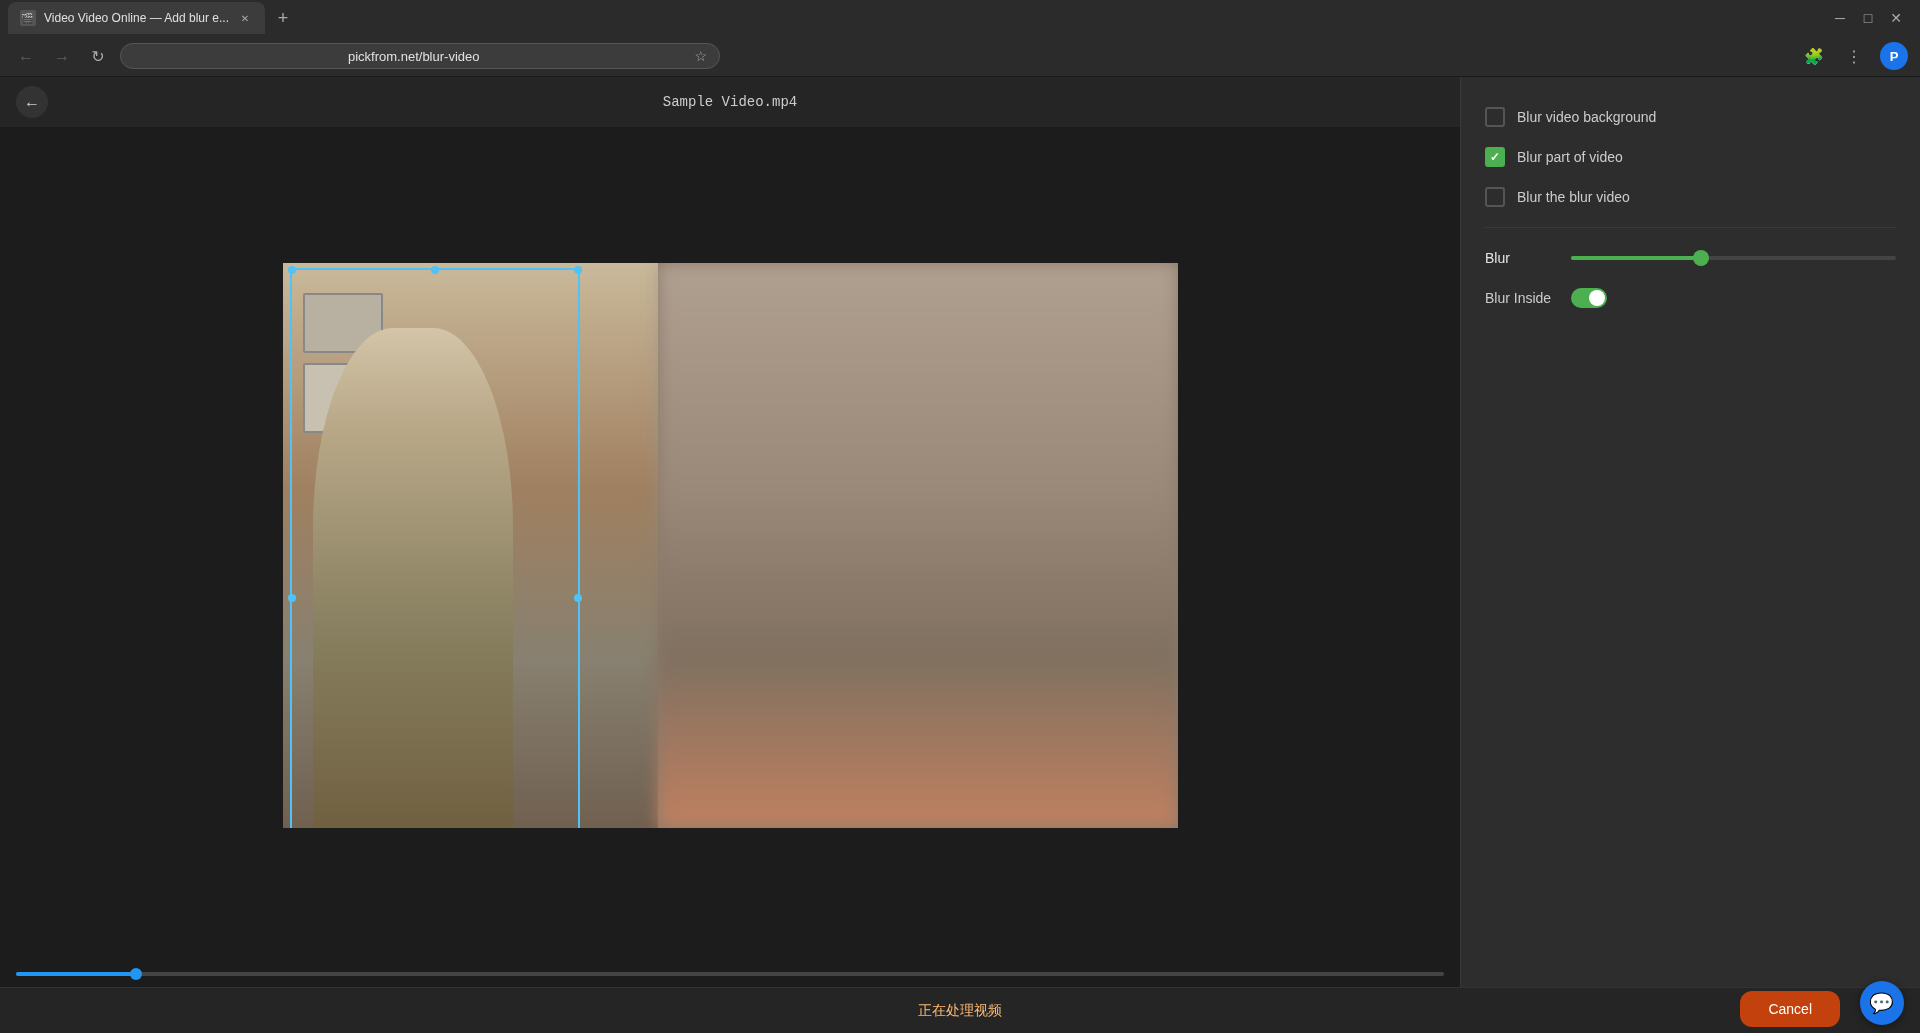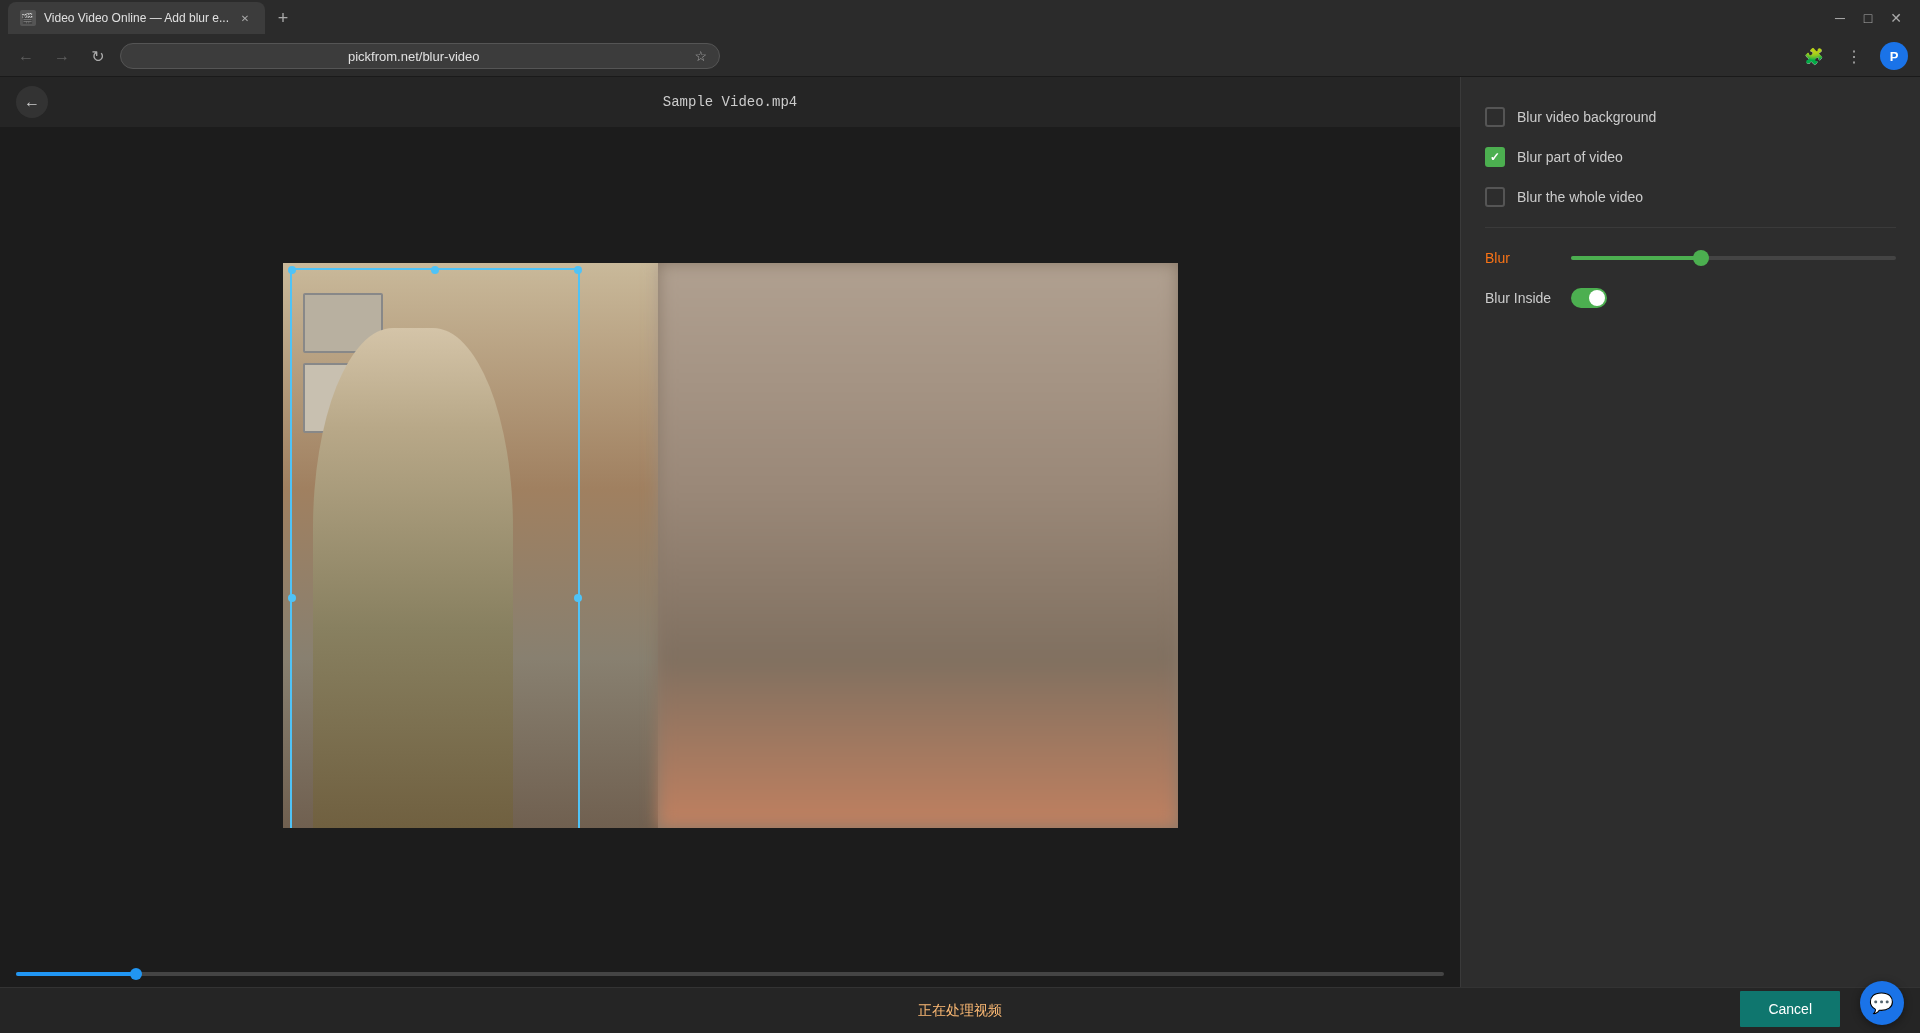--- a/index.html
+++ b/index.html
@@ -338,21 +338,21 @@
     }
 
     .slider-row {
       display: flex;
       align-items: center;
       gap: 16px;
       margin-bottom: 20px;
     }
     .slider-label {
       font-size: 14px;
-      color: #f97316;
+      color: #e5e5e5;
       min-width: 70px;
     }
     .slider-container {
       flex: 1;
       position: relative;
       height: 20px;
       display: flex;
       align-items: center;
     }
     .slider-track {
@@ -422,24 +422,24 @@
     .status-text {
       font-size: 14px;
       color: #fdba74;
     }
 
     
     .cancel-btn {
       position: fixed;
       bottom: 6px;
       right: 80px;
-      background: #0f766e;
+      background: #c2410c;
       color: white;
       border: none;
-      border-radius: 1px;
+      border-radius: 12px;
       padding: 10px 28px;
       font-size: 14px;
       cursor: pointer;
       font-weight: 500;
     }
 
     
     .chat-bubble {
       position: fixed;
       bottom: 8px;
@@ -565,21 +565,21 @@
       <span class="option-label">Blur video background</span>
     </div>
 
     <div class="option-row">
       <div class="checkbox checked"></div>
       <span class="option-label">Blur part of video</span>
     </div>
 
     <div class="option-row">
       <div class="checkbox"></div>
-      <span class="option-label">Blur the whole video</span>
+      <span class="option-label">Blur the blur video</span>
     </div>
 
     <div class="divider"></div>
 
     <div class="slider-row">
       <span class="slider-label">Blur</span>
       <div class="slider-container">
         <div class="slider-track">
           <div class="slider-filled"></div>
           <div class="slider-thumb"></div>

